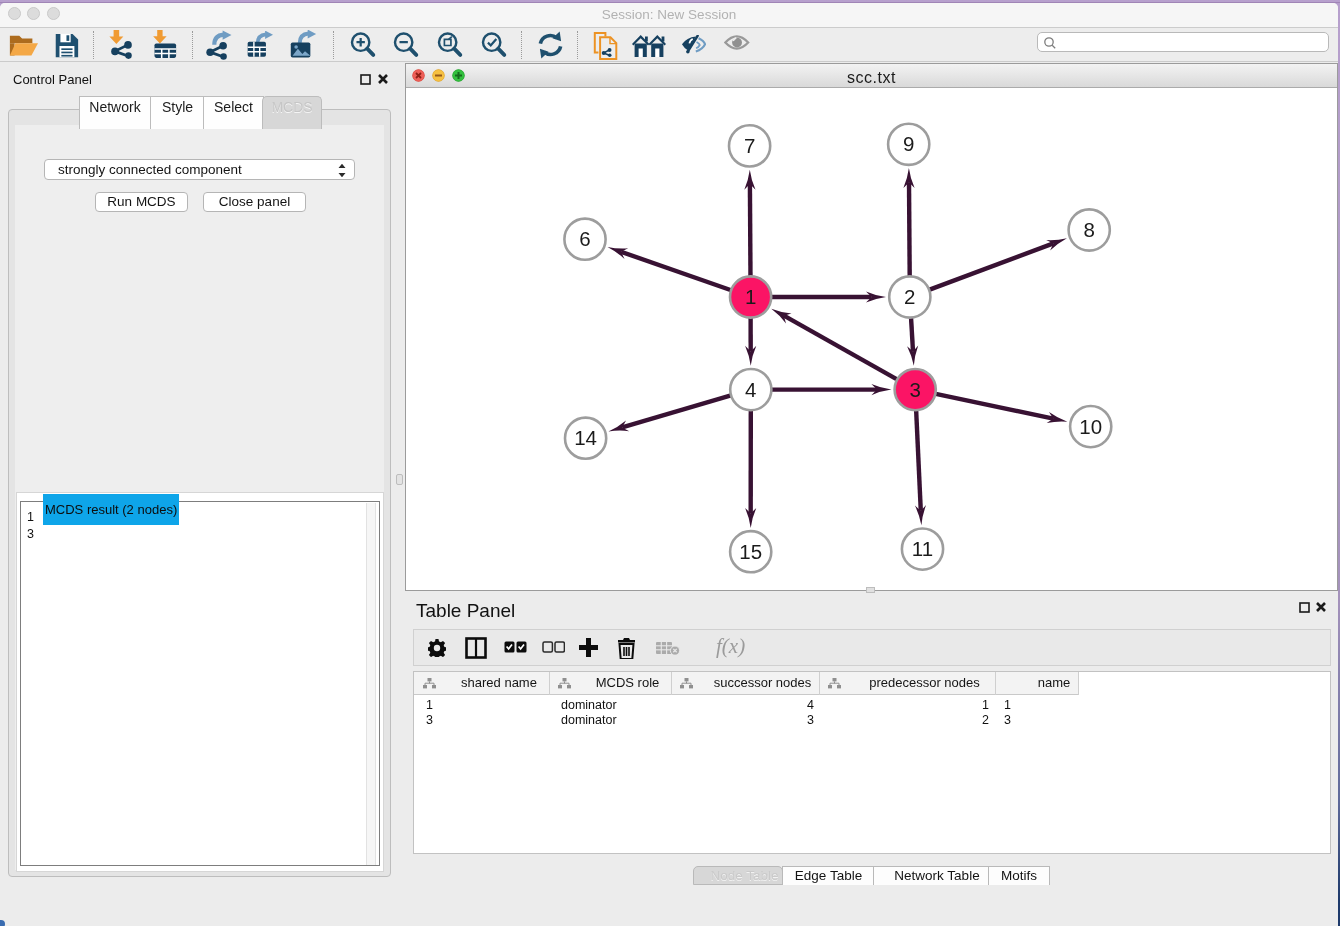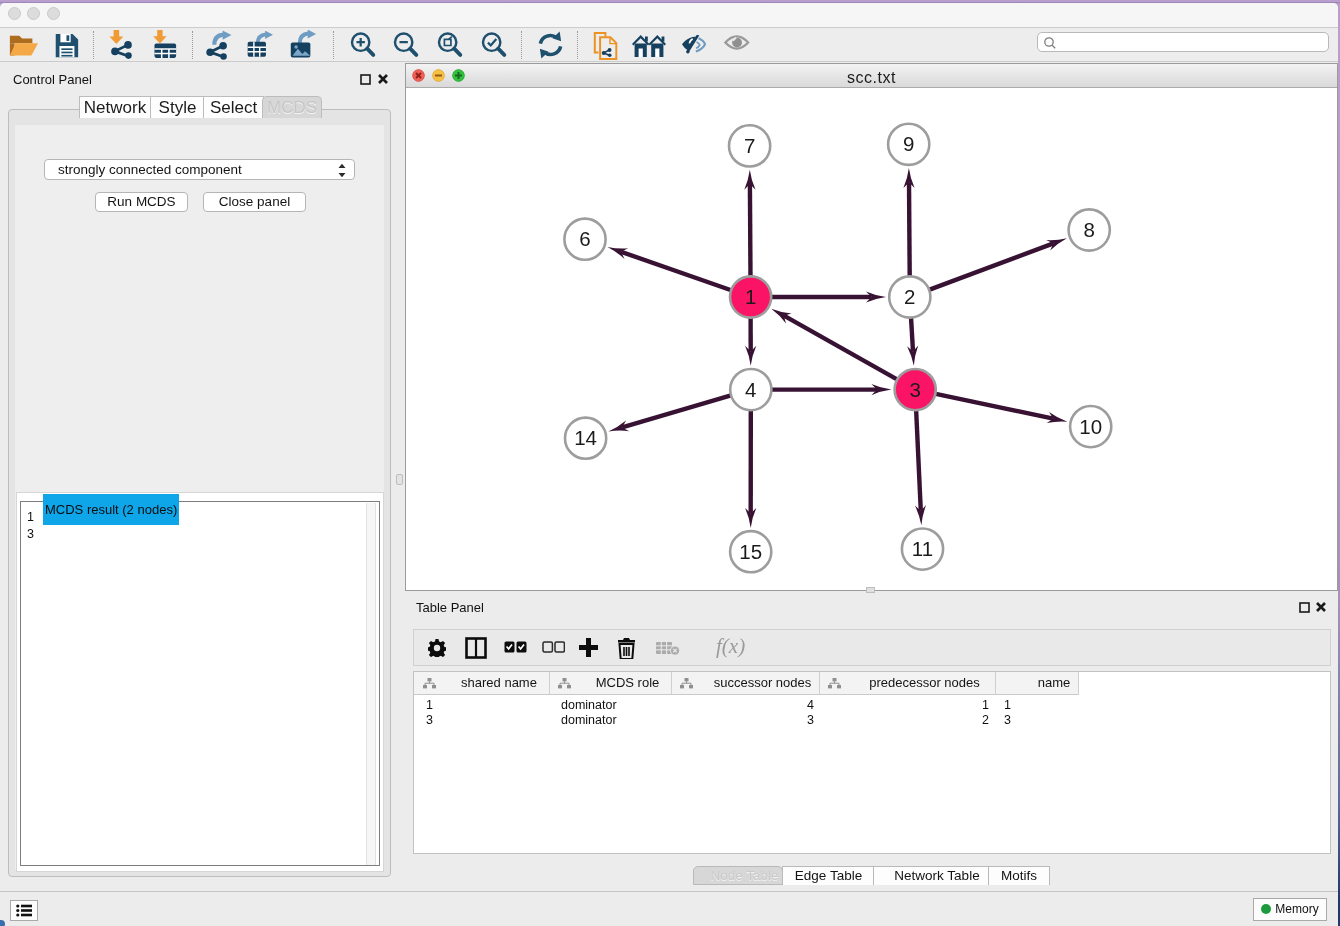--- a/index.html
+++ b/index.html
@@ -10,38 +10,38 @@
 #titlebar { position:absolute; left:0; top:0; width:100%; height:25px; background:#f6f6f6; border-bottom:1px solid #cccccc; }
 .tl { position:absolute; top:4px; width:13px; height:13px; border-radius:50%; background:#dcdcdc; border:1px solid #c9c9c9; }
 #title { position:absolute; top:4px; width:100%; text-align:center; font-size:13.5px; color:#b2b2b2; }
 #toolbar { position:absolute; left:0; top:25px; width:100%; height:34px; background:#ededed; border-bottom:1px solid #cbcbcb; }
 .sep { position:absolute; top:3px; height:28px; width:0; border-left:1px dotted #9a9a9a; }
 #search { position:absolute; left:1037px; top:4px; width:292px; height:20px; background:#ffffff; border:1px solid #b9b9b9; border-radius:5px; }
 #search svg { position:absolute; left:5px; top:3px; }
 
 #cp-title { position:absolute; left:13px; top:69px; font-size:13px; color:#111; }
 .panehdr-ico { position:absolute; }
-.tab { position:absolute; top:93px; height:22px; background:#fefefe; border:1px solid #bcbcbc; border-bottom:none; text-align:center; font-size:17px; color:#1c1c1c; line-height:21px; }
+.tab { position:absolute; top:93px; height:33px; background:#fefefe; border:1px solid #bcbcbc; border-bottom:none; text-align:center; font-size:14px; color:#1c1c1c; line-height:21px; }
 .tabsel { background:#d7d7d7; color:#c6c6c6; text-shadow:0 1px 0 #f5f5f5; border-radius:5px 5px 0 0; }
 #cp-body { position:absolute; left:8px; top:106px; width:383px; height:768px; background:#e4e4e4; border:1px solid #bdbdbd; border-radius:4px; }
 #cp-inner { position:absolute; left:6px; top:15px; width:369px; height:745px; background:#eeeeee; }
 #opt-label { position:absolute; left:0; top:134px; width:399px; text-align:center; font-size:13.5px; color:#141414; }
 #opt-select { position:absolute; left:44px; top:156px; width:311px; height:21px; background:#ffffff; border:1px solid #b5b5b5; border-radius:4px; font-size:13.5px; color:#141414; line-height:19px; padding-left:13px; }
 .btn { position:absolute; top:189px; height:20px; background:#ffffff; border:1px solid #b5b5b5; border-radius:4px; text-align:center; font-size:13.5px; color:#141414; line-height:18px; }
 #mcds-box { position:absolute; left:16px; top:489px; width:368px; height:380px; background:#ffffff; border:1px solid #d6d6d6; }
 #mcds-grp { position:absolute; left:3px; top:8px; width:360px; height:365px; border:1px solid #7d7d7d; }
 #mcds-lab { position:absolute; left:22px; top:-8px; background:#0ea5e9; font-size:13px; color:#0d0d0d; padding:8px 2px; }
 #mcds-scroll { position:absolute; left:345px; top:1px; width:10px; height:362px; background:#f6f6f6; border-left:1px solid #e2e2e2; border-right:1px solid #e2e2e2; }
 
 #netwin { position:absolute; left:405px; top:60px; width:933px; height:528px; background:#ffffff; border:1px solid #9b9b9b; }
 #nw-title { position:absolute; left:0; top:0; width:100%; height:24px; background:linear-gradient(#f3f3f3,#d9d9d9); border-bottom:1px solid #ababab; }
 #nw-title span { display:block; text-align:center; font-size:16px; color:#1a1a1a; padding-top:4px; letter-spacing:0.5px; }
 .mtl { position:absolute; top:5px; width:13px; height:13px; border-radius:50%; }
 
-#tp-title { position:absolute; left:416px; top:597px; font-size:13px; color:#111; }
+#tp-title { position:absolute; left:416px; top:597px; font-size:19px; color:#111; }
 #tp-toolbar { position:absolute; left:413px; top:626px; width:918px; height:37px; background:#e9e9e9; border:1px solid #d0d0d0; }
 #tbl { position:absolute; left:413px; top:668px; width:918px; height:183px; background:#ffffff; border:1px solid #c2c2c2; }
 #tbl-hdr { position:absolute; left:0; top:0; width:664px; height:23px; background:#f3f3f3; border-bottom:1px solid #c9c9c9; }
 .th { position:absolute; top:0; height:23px; border-right:1px solid #cfcfcf; font-size:13px; color:#151515; text-align:center; line-height:22px;padding-left:34px; }
 .td { position:absolute; font-size:12.5px; color:#111; height:16px; line-height:16px; }
 .btab { position:absolute; top:863px; height:19px; background:#fdfdfd; border:1px solid #b9b9b9; border-bottom:none; text-align:center; font-size:13.5px; color:#131313; line-height:18px; }
 .btabsel { background:#d7d7d7; color:#cacaca; text-shadow:0 1px 0 #f2f2f2; border-radius:5px 5px 0 0; border-bottom:1px solid #b9b9b9; }
 
 #statusbar { position:absolute; left:0; top:888px; width:100%; height:35px; background:#ececec; border-top:1px solid #c4c4c4; }
 #listbtn { position:absolute; left:10px; top:8px; width:28px; height:21px; background:#fcfcfc; border:1px solid #a9a9a9; }
@@ -50,20 +50,21 @@
 </style>
 </head>
 <body>
 <div style="position:absolute;left:0;top:1.8px;width:100%;height:1.4px;background:#a085b6;"></div>
 <div id="win">
 
   <div id="titlebar">
     <div class="tl" style="left:8px;"></div>
     <div class="tl" style="left:27px;"></div>
     <div class="tl" style="left:47px;"></div>
+    <div id="title">Session: New Session</div>
   </div>
   <div id="toolbar">
     <svg class="abs" style="left:8px;top:4px;" width="30" height="27.2" viewBox="0 0 32 29">
   <path d="M2 4 h10 l3 3 h11 v5 H2 z" fill="#ad6c1e"></path>
   <path d="M2 4 v21 h5 v-13 h-5 z" fill="#ad6c1e"></path>
   <path d="M2 25 l6 -13 h24 l-7 13 z" fill="#f4a846"></path>
 </svg>
 <svg class="abs" style="left:52px;top:4px;" width="28" height="27.1" viewBox="0 0 30 29">
   <path d="M4 2 h18 l6 6 v19 h-24 z" fill="#1f5070"></path>
   <rect x="9" y="2" width="11" height="9" fill="#ffffff"></rect>
@@ -399,29 +400,14 @@
 <div class="td" style="left:147px;top:40px;">dominator</div>
 <div class="td" style="left:360px;top:40px;width:40px;text-align:right;">3</div>
 <div class="td" style="left:535px;top:40px;width:40px;text-align:right;">2</div>
 <div class="td" style="left:590px;top:40px;">3</div>
   </div>
   <div class="btab btabsel" style="left:693px;width:90px;padding-left:13px;">Node Table</div>
   <div class="btab" style="left:782px;width:93px;">Edge Table</div>
   <div class="btab" style="left:873px;width:117px;padding-left:11px;">Network Table</div>
   <div class="btab" style="left:988px;width:62px;">Motifs</div>
 
-  <div id="statusbar">
-    <div id="listbtn">
-        <svg style="position:absolute;left:5px;top:3px;" width="17" height="13" viewBox="0 0 17 13">
-          <g fill="#111">
-            <circle cx="1.8" cy="2" r="1.6"></circle>
-            <circle cx="1.8" cy="6.5" r="1.6"></circle>
-            <circle cx="1.8" cy="11" r="1.6"></circle>
-            <rect x="5" y="0.7" width="11" height="2.6"></rect>
-            <rect x="5" y="5.2" width="11" height="2.6"></rect>
-            <rect x="5" y="9.7" width="11" height="2.6"></rect>
-          </g>
-        </svg>
-      </div>
-    <div id="membtn"><b></b>Memory</div>
-  </div>
 </div>
 <div style="position:absolute;left:-3px;top:920px;width:8px;height:8px;border-radius:50%;background:#3a6cb0;"></div>
 
 </body></html>

